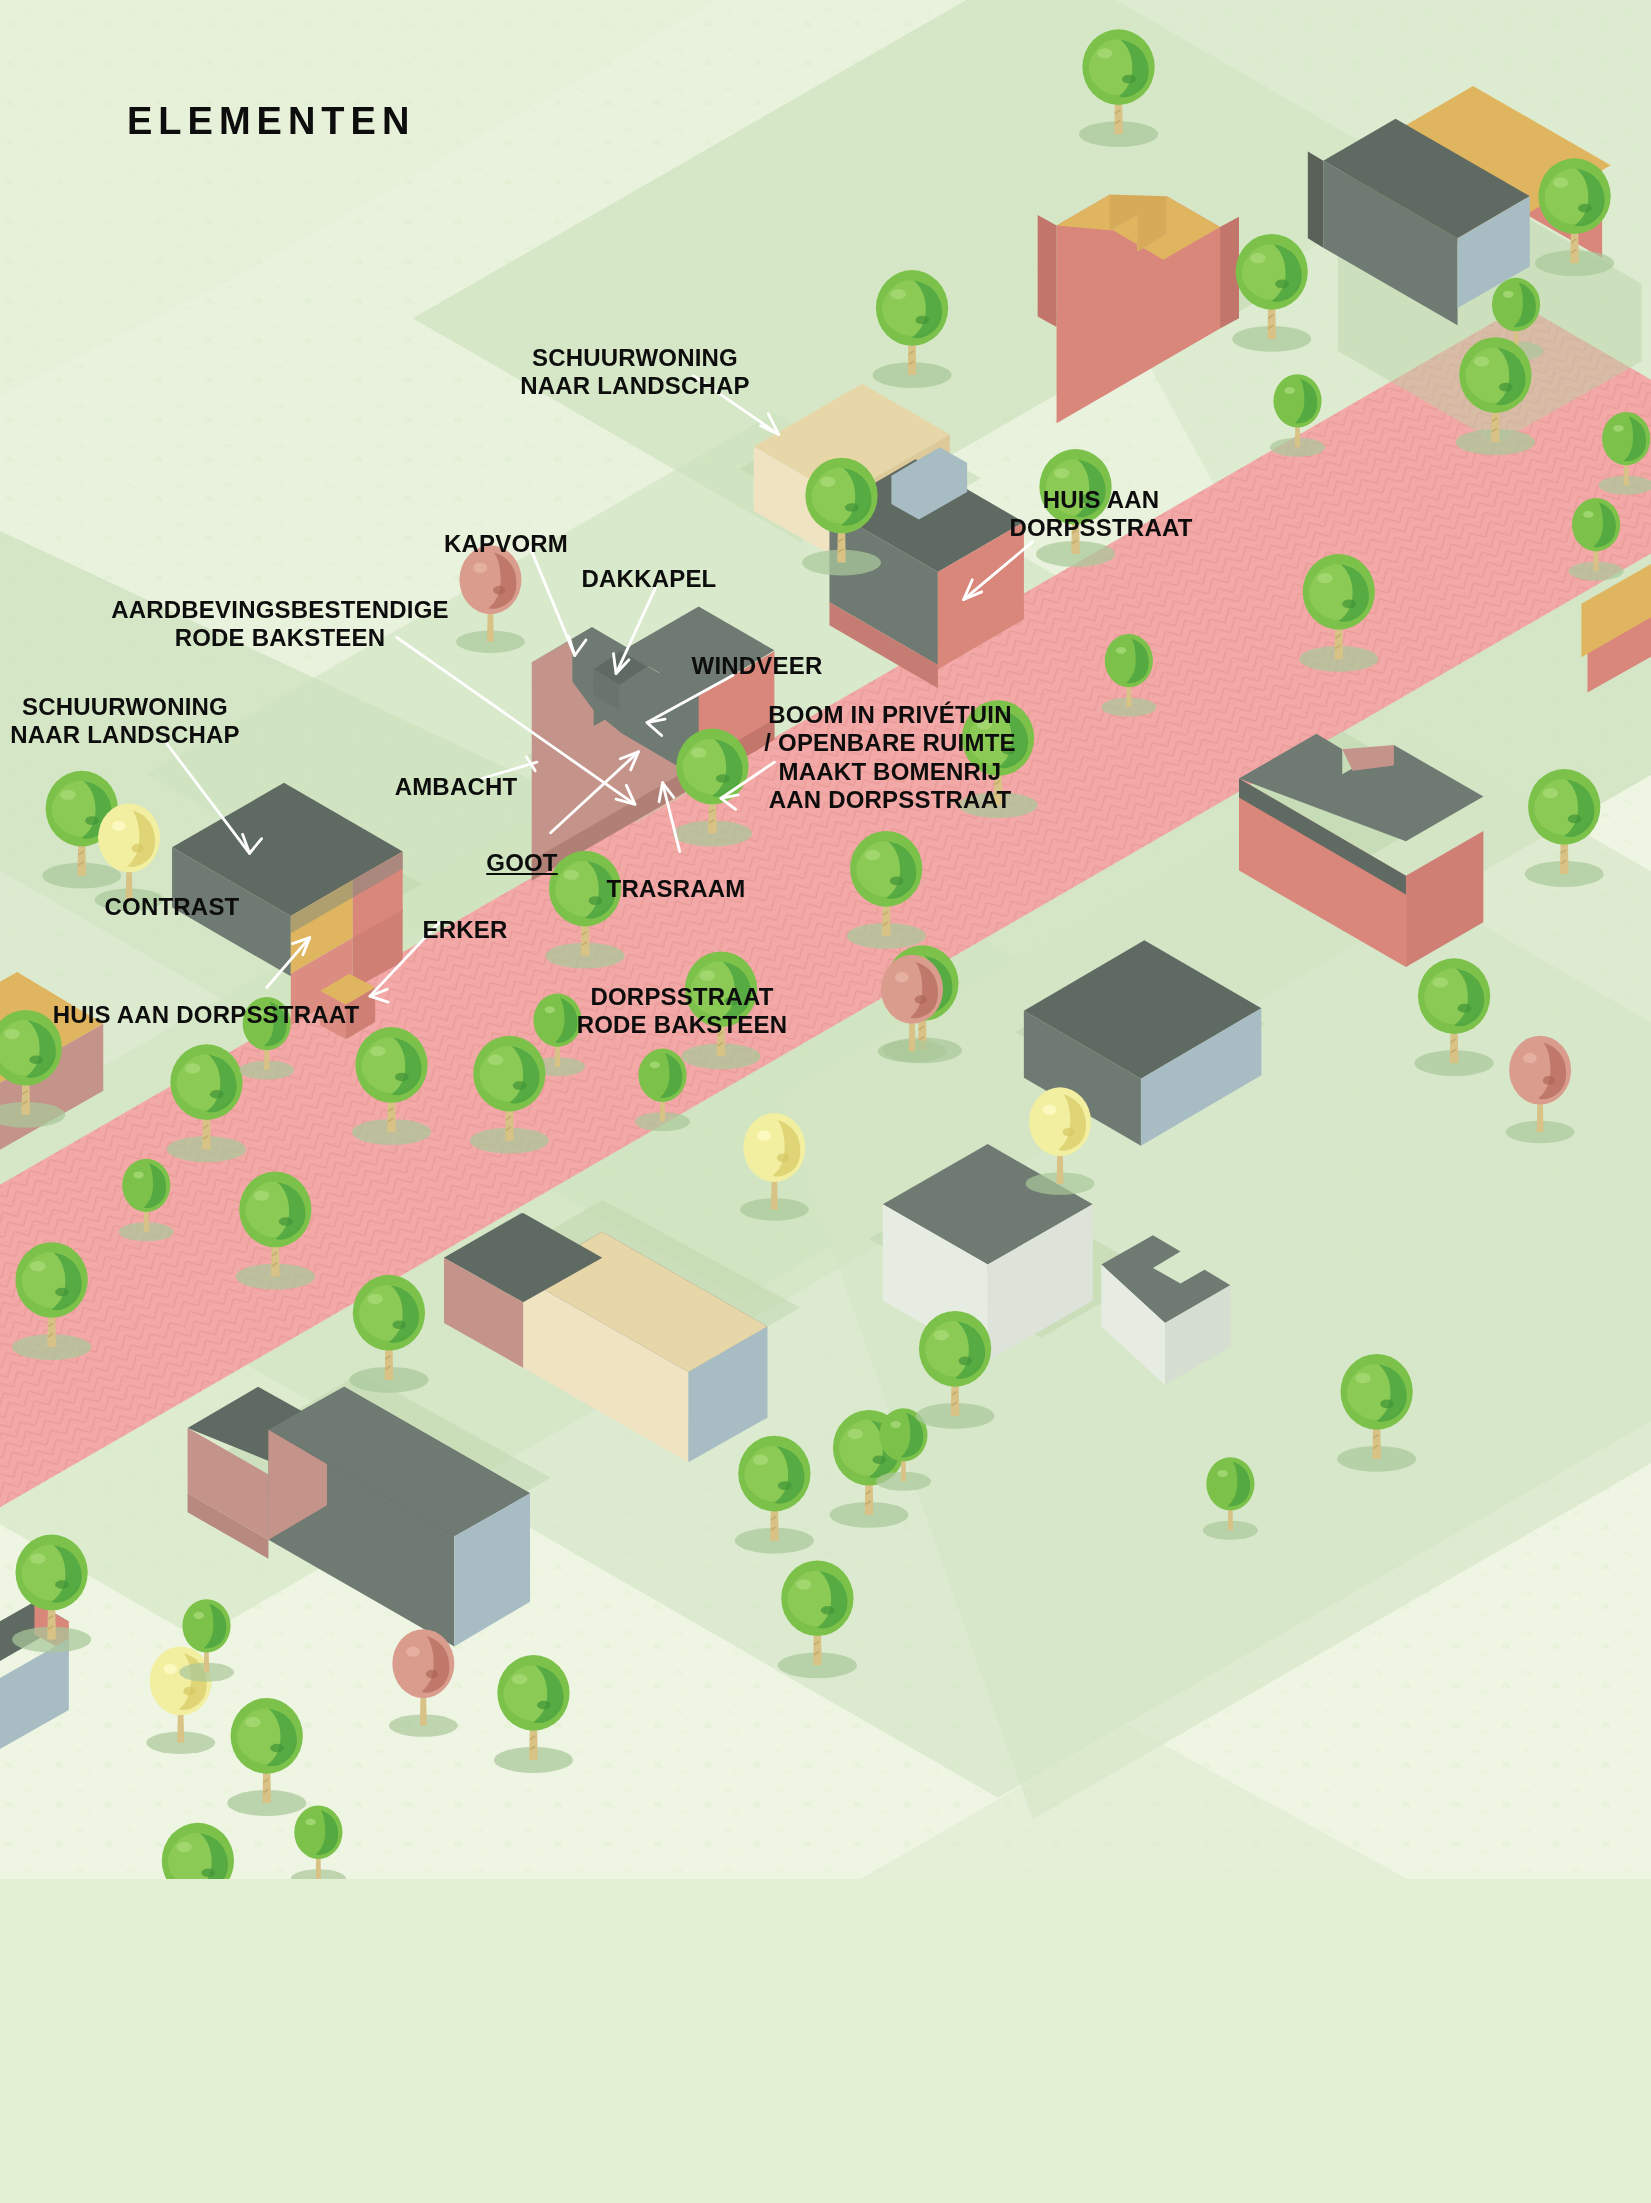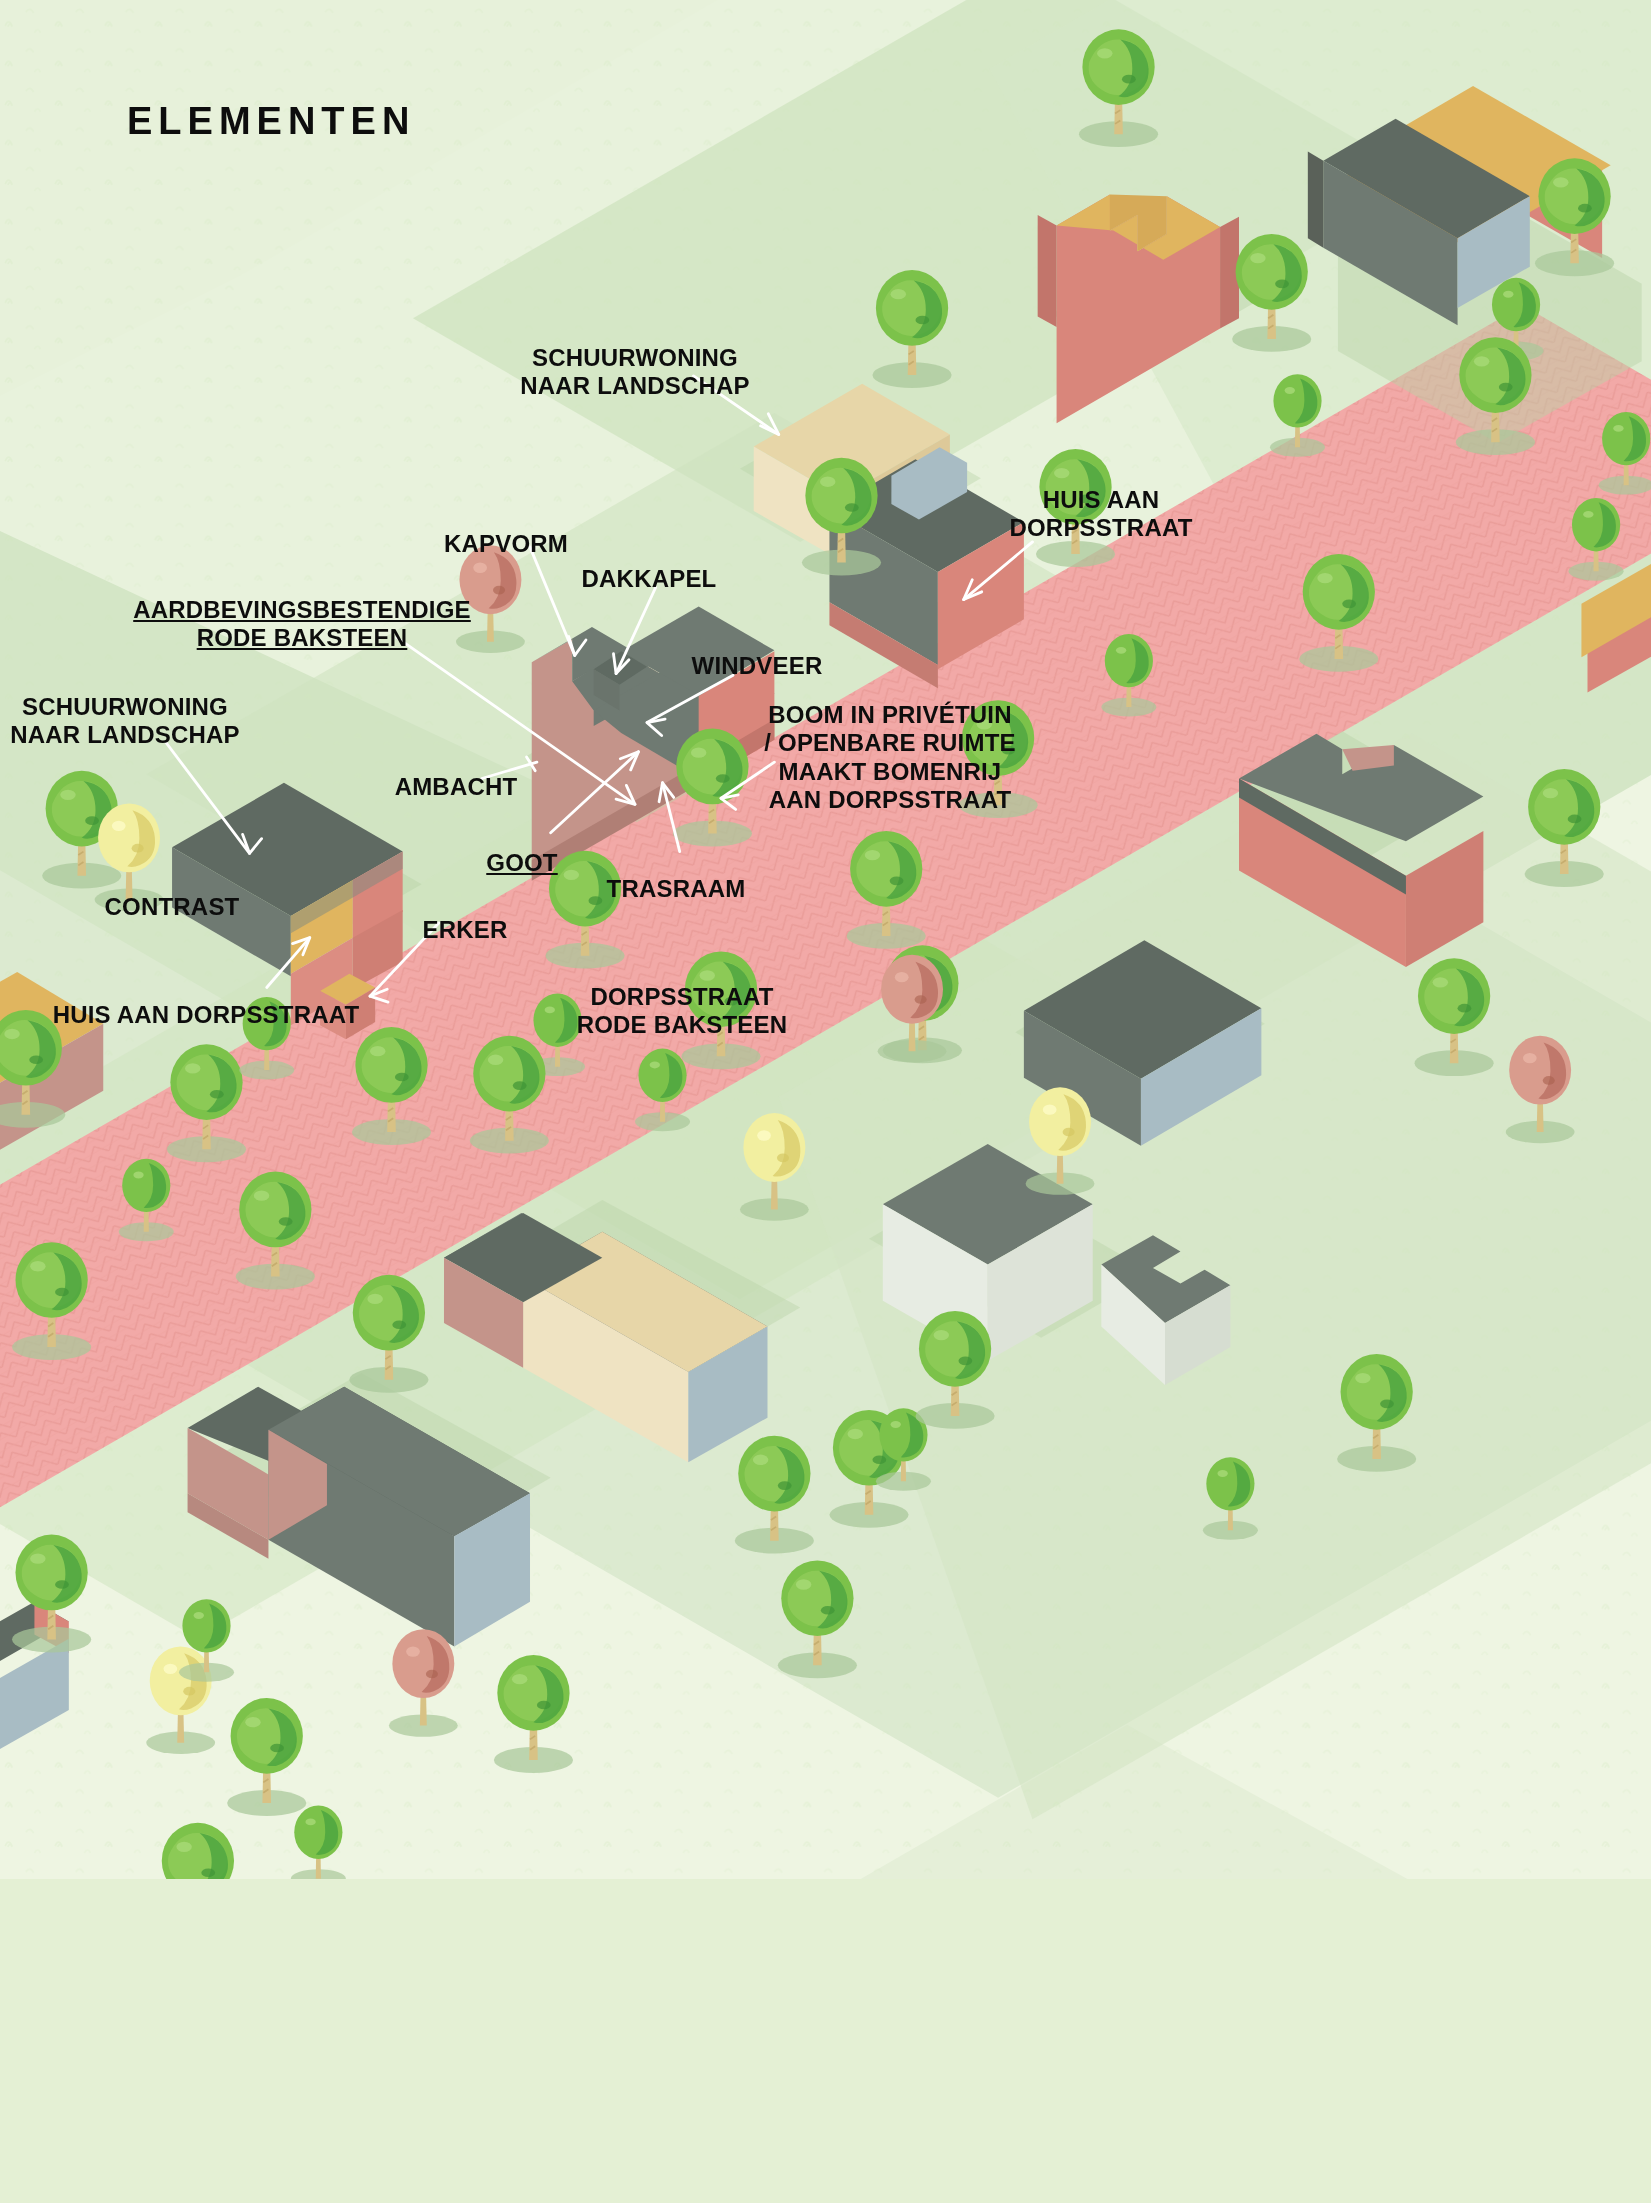--- a/index.html
+++ b/index.html
@@ -354,21 +354,21 @@
 
   <div id="title">ELEMENTEN</div>
 
   <div id="labels">
       <div class="lbl c" style="left: 635px; top: 344px;">SCHUURWONING
 NAAR LANDSCHAP</div>
       <div class="lbl c" style="left: 1093px; top: 486px; margin-left: 8px;">HUIS AAN
 DORPSSTRAAT</div>
       <div class="lbl c" style="left: 506px; top: 530px;">KAPVORM</div>
       <div class="lbl c" style="left: 649px; top: 565px;">DAKKAPEL</div>
-      <div class="lbl c" style="left: 302px; top: 596px; text-decoration: underline;">AARDBEVINGSBESTENDIGE
+      <div class="lbl c" style="left: 280px; top: 596px;">AARDBEVINGSBESTENDIGE
 RODE BAKSTEEN</div>
       <div class="lbl c" style="left: 757px; top: 652px;">WINDVEER</div>
       <div class="lbl c" style="left: 125px; top: 693px;">SCHUURWONING
 NAAR LANDSCHAP</div>
       <div class="lbl c" style="left: 890px; top: 701px;">BOOM IN PRIVÉTUIN
 / OPENBARE RUIMTE
 MAAKT BOMENRIJ
 AAN DORPSSTRAAT</div>
       <div class="lbl c" style="left: 456px; top: 773px;">AMBACHT</div>
       <div class="lbl c" style="left: 522px; top: 849px; text-decoration: underline;">GOOT</div>

